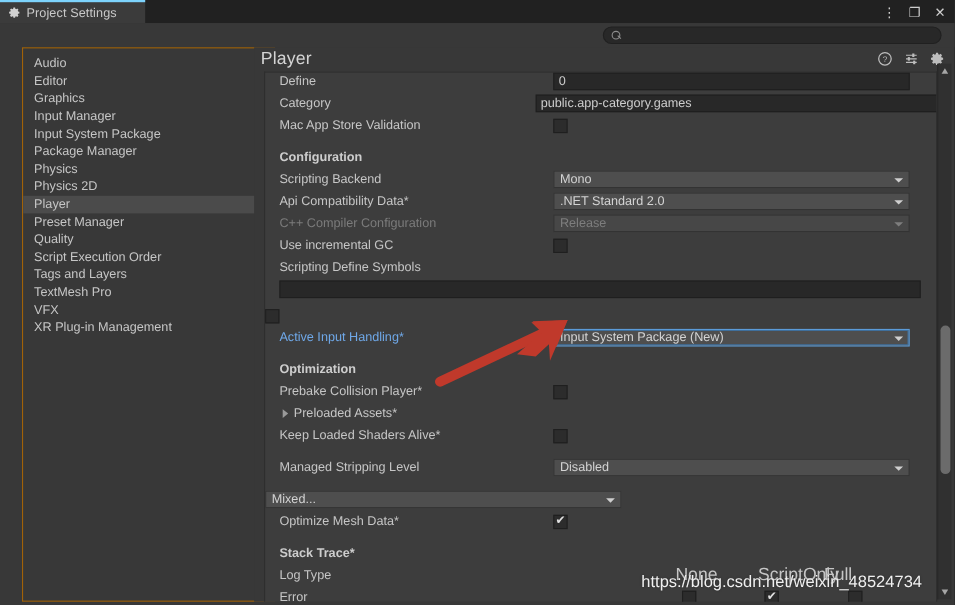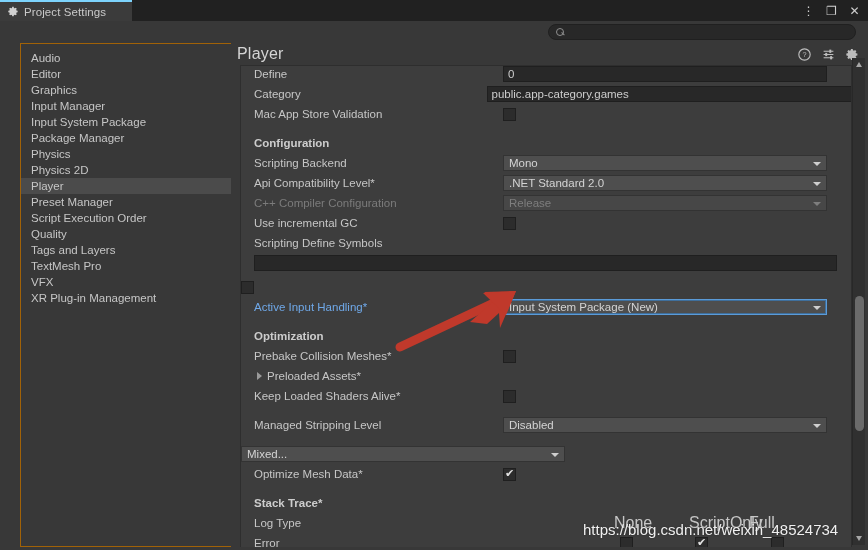--- a/index.html
+++ b/index.html
@@ -268,22 +268,22 @@
     <div class="side-item">Audio</div>
     <div class="side-item">Editor</div>
     <div class="side-item">Graphics</div>
     <div class="side-item">Input Manager</div>
     <div class="side-item">Input System Package</div>
     <div class="side-item">Package Manager</div>
     <div class="side-item">Physics</div>
     <div class="side-item">Physics 2D</div>
     <div class="side-item selected">Player</div>
     <div class="side-item">Preset Manager</div>
+    <div class="side-item">Quality</div>
     <div class="side-item">Script Execution Order</div>
-    <div class="side-item">Quality</div>
     <div class="side-item">Tags and Layers</div>
     <div class="side-item">TextMesh Pro</div>
     <div class="side-item">VFX</div>
     <div class="side-item">XR Plug-in Management</div>
   </div>
 
   <div class="panel">
 
     <div class="panel-header">
       <span class="panel-title">Player</span>
@@ -345,21 +345,21 @@
 
         <div class="row">
           <div class="lbl">Scripting Backend</div>
           <div class="dropdown">
             <span>Mono</span>
             <span class="caret"></span>
           </div>
         </div>
 
         <div class="row">
-          <div class="lbl">Api Compatibility Level*</div>
+          <div class="lbl">Api Compatibility Data*</div>
           <div class="dropdown">
             <span>.NET Standard 2.0</span>
             <span class="caret"></span>
           </div>
         </div>
 
         <div class="row">
           <div class="lbl dim">C++ Compiler Configuration</div>
           <div class="dropdown dim">
             <span>Release</span>
@@ -397,21 +397,21 @@
           </div>
         </div>
 
         <div class="spacer"></div>
 
         <div class="row">
           <div class="lbl bold">Optimization</div>
         </div>
 
         <div class="row">
-          <div class="lbl">Prebake Collision Meshes*</div>
+          <div class="lbl">Prebake Collision Player*</div>
           <div class="chk-wrap">
               <span class="chk"></span>
             </div>
         </div>
 
         <div class="row">
           <div class="lbl" style="display:flex;align-items:center;padding-left:16px">
             <span class="foldout"></span>
             <span>Preloaded Assets*</span>
           </div>

